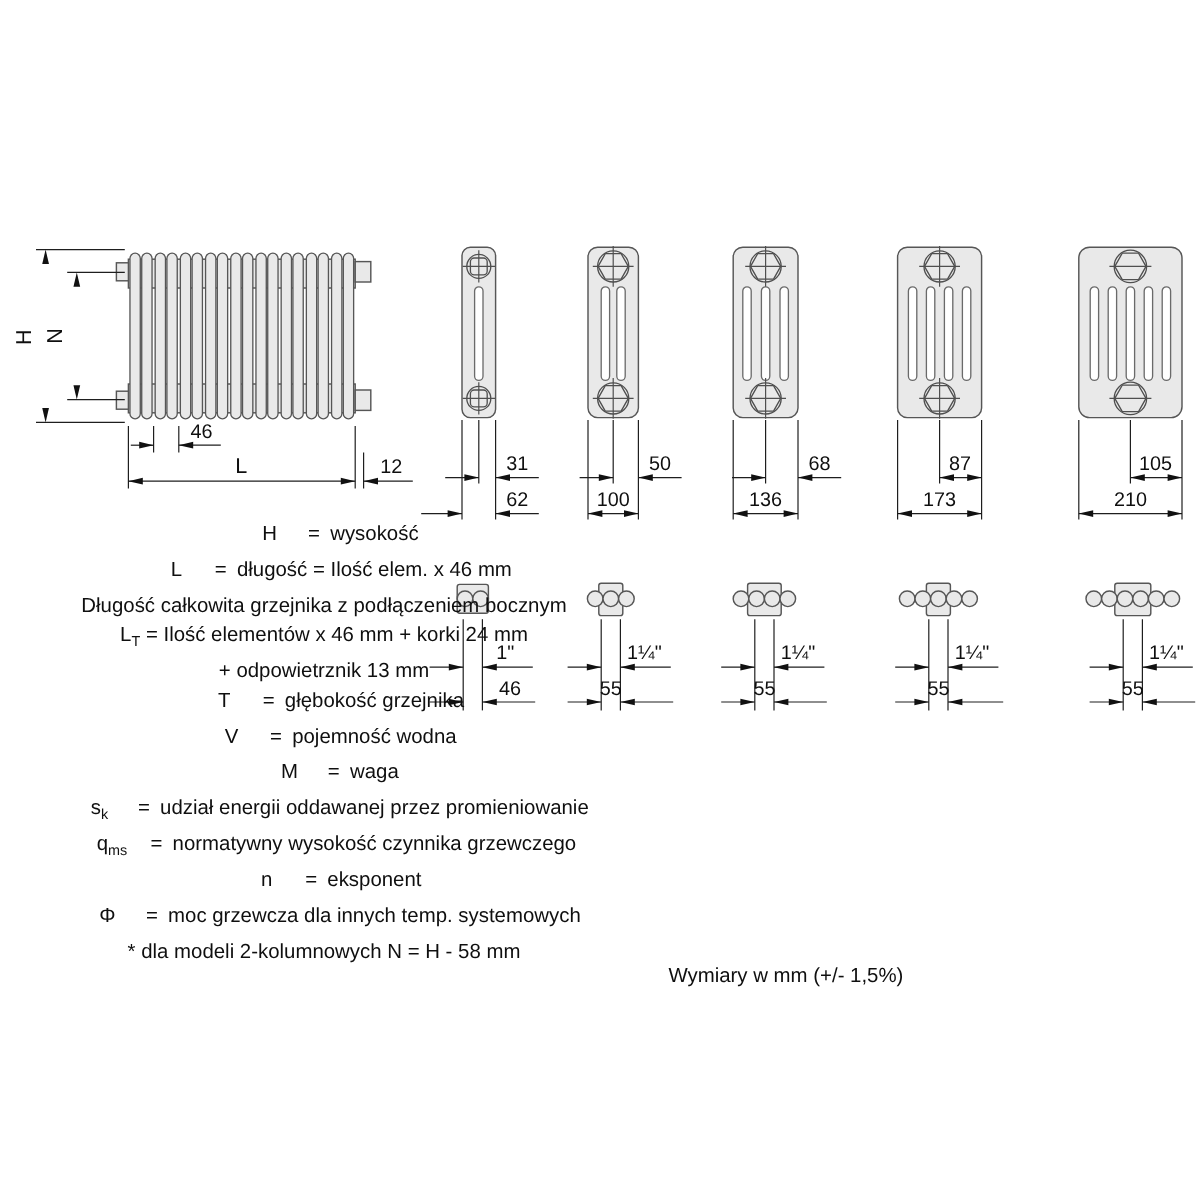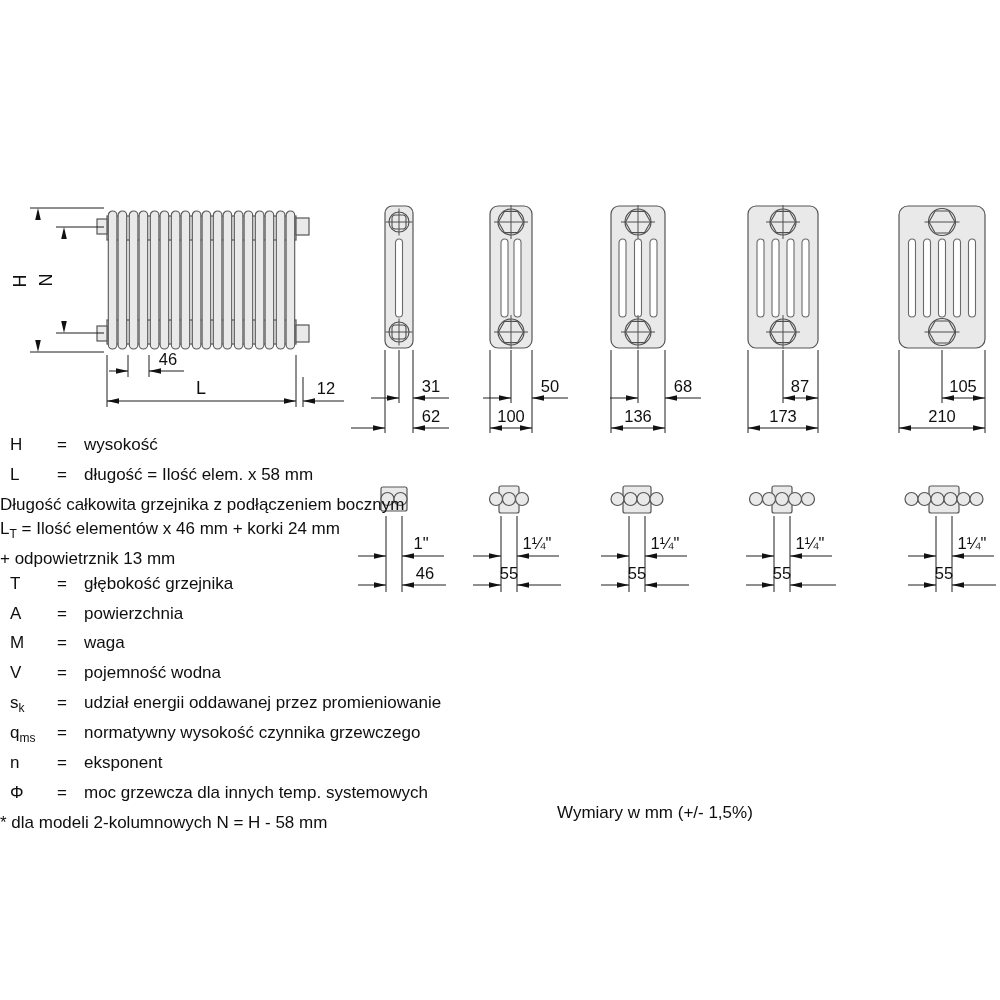--- a/index.html
+++ b/index.html
@@ -6,21 +6,21 @@
   body{width:1000px;height:1000px;position:relative;overflow:hidden;
        font-family:"Liberation Sans",sans-serif;color:#0f0f0f;}
   #diagram{position:absolute;left:0;top:0;}
   
   .shape{fill:#e9e9e9;stroke:#565656;stroke-width:1.2;}
   .dl{stroke:#1e1e1e;stroke-width:1;fill:none;}
   .t{font-family:"Liberation Sans",sans-serif;font-size:16.5px;fill:#0f0f0f;text-anchor:middle;}
   .tb{font-size:18px;}
   
   .legend{position:absolute;left:0;top:433px;width:540px;
-          font-size:17px;line-height:24.5px;}
+          font-size:17px;line-height:24.5px;text-align:center;}
   .lrow{white-space:nowrap;}
   .sym{display:inline-block;margin-left:10px;width:47px;}
   .eq{display:inline-block;width:27px;}
   .lsub{font-size:12px;}
   .cont{}
   .foot{}
   .note{position:absolute;left:557px;top:771px;font-size:17px;margin-top:32px;}
 </style>
 </head>
 <body>
@@ -309,42 +309,39 @@
       <use href="#aL" x="952" y="585"></use>
     <text class="t" x="944" y="579">55</text>
   </g>
 </svg>
 
 <div class="legend">
   <div class="lrow">
     <span class="sym"><span>H</span><sub class="lsub"></sub></span><span class="eq">=</span><span>wysokość</span>
   </div>
   <div class="lrow">
-    <span class="sym"><span>L</span><sub class="lsub"></sub></span><span class="eq">=</span><span>długość = Ilość elem. x 58 mm</span>
+    <span class="sym"><span>L</span><sub class="lsub"></sub></span><span class="eq">=</span><span>długość = Ilość elem. x 46 mm</span>
   </div>
   <div class="lrow cont">
     <span>Długość całkowita grzejnika z podłączeniem bocznym</span>
   </div>
   <div class="lrow cont">
     <span>L</span><sub class="lsub">T</sub><span> = Ilość elementów x 46 mm + korki 24 mm</span>
   </div>
   <div class="lrow cont">
     <span>+ odpowietrznik 13 mm</span>
   </div>
   <div class="lrow">
     <span class="sym"><span>T</span><sub class="lsub"></sub></span><span class="eq">=</span><span>głębokość grzejnika</span>
   </div>
   <div class="lrow">
-    <span class="sym"><span>A</span><sub class="lsub"></sub></span><span class="eq">=</span><span>powierzchnia</span>
+    <span class="sym"><span>V</span><sub class="lsub"></sub></span><span class="eq">=</span><span>pojemność wodna</span>
   </div>
   <div class="lrow">
     <span class="sym"><span>M</span><sub class="lsub"></sub></span><span class="eq">=</span><span>waga</span>
-  </div>
-  <div class="lrow">
-    <span class="sym"><span>V</span><sub class="lsub"></sub></span><span class="eq">=</span><span>pojemność wodna</span>
   </div>
   <div class="lrow">
     <span class="sym"><span>s</span><sub class="lsub">k</sub></span><span class="eq">=</span><span>udział energii oddawanej przez promieniowanie</span>
   </div>
   <div class="lrow">
     <span class="sym"><span>q</span><sub class="lsub">ms</sub></span><span class="eq">=</span><span>normatywny wysokość czynnika grzewczego</span>
   </div>
   <div class="lrow">
     <span class="sym"><span>n</span><sub class="lsub"></sub></span><span class="eq">=</span><span>eksponent</span>
   </div>

